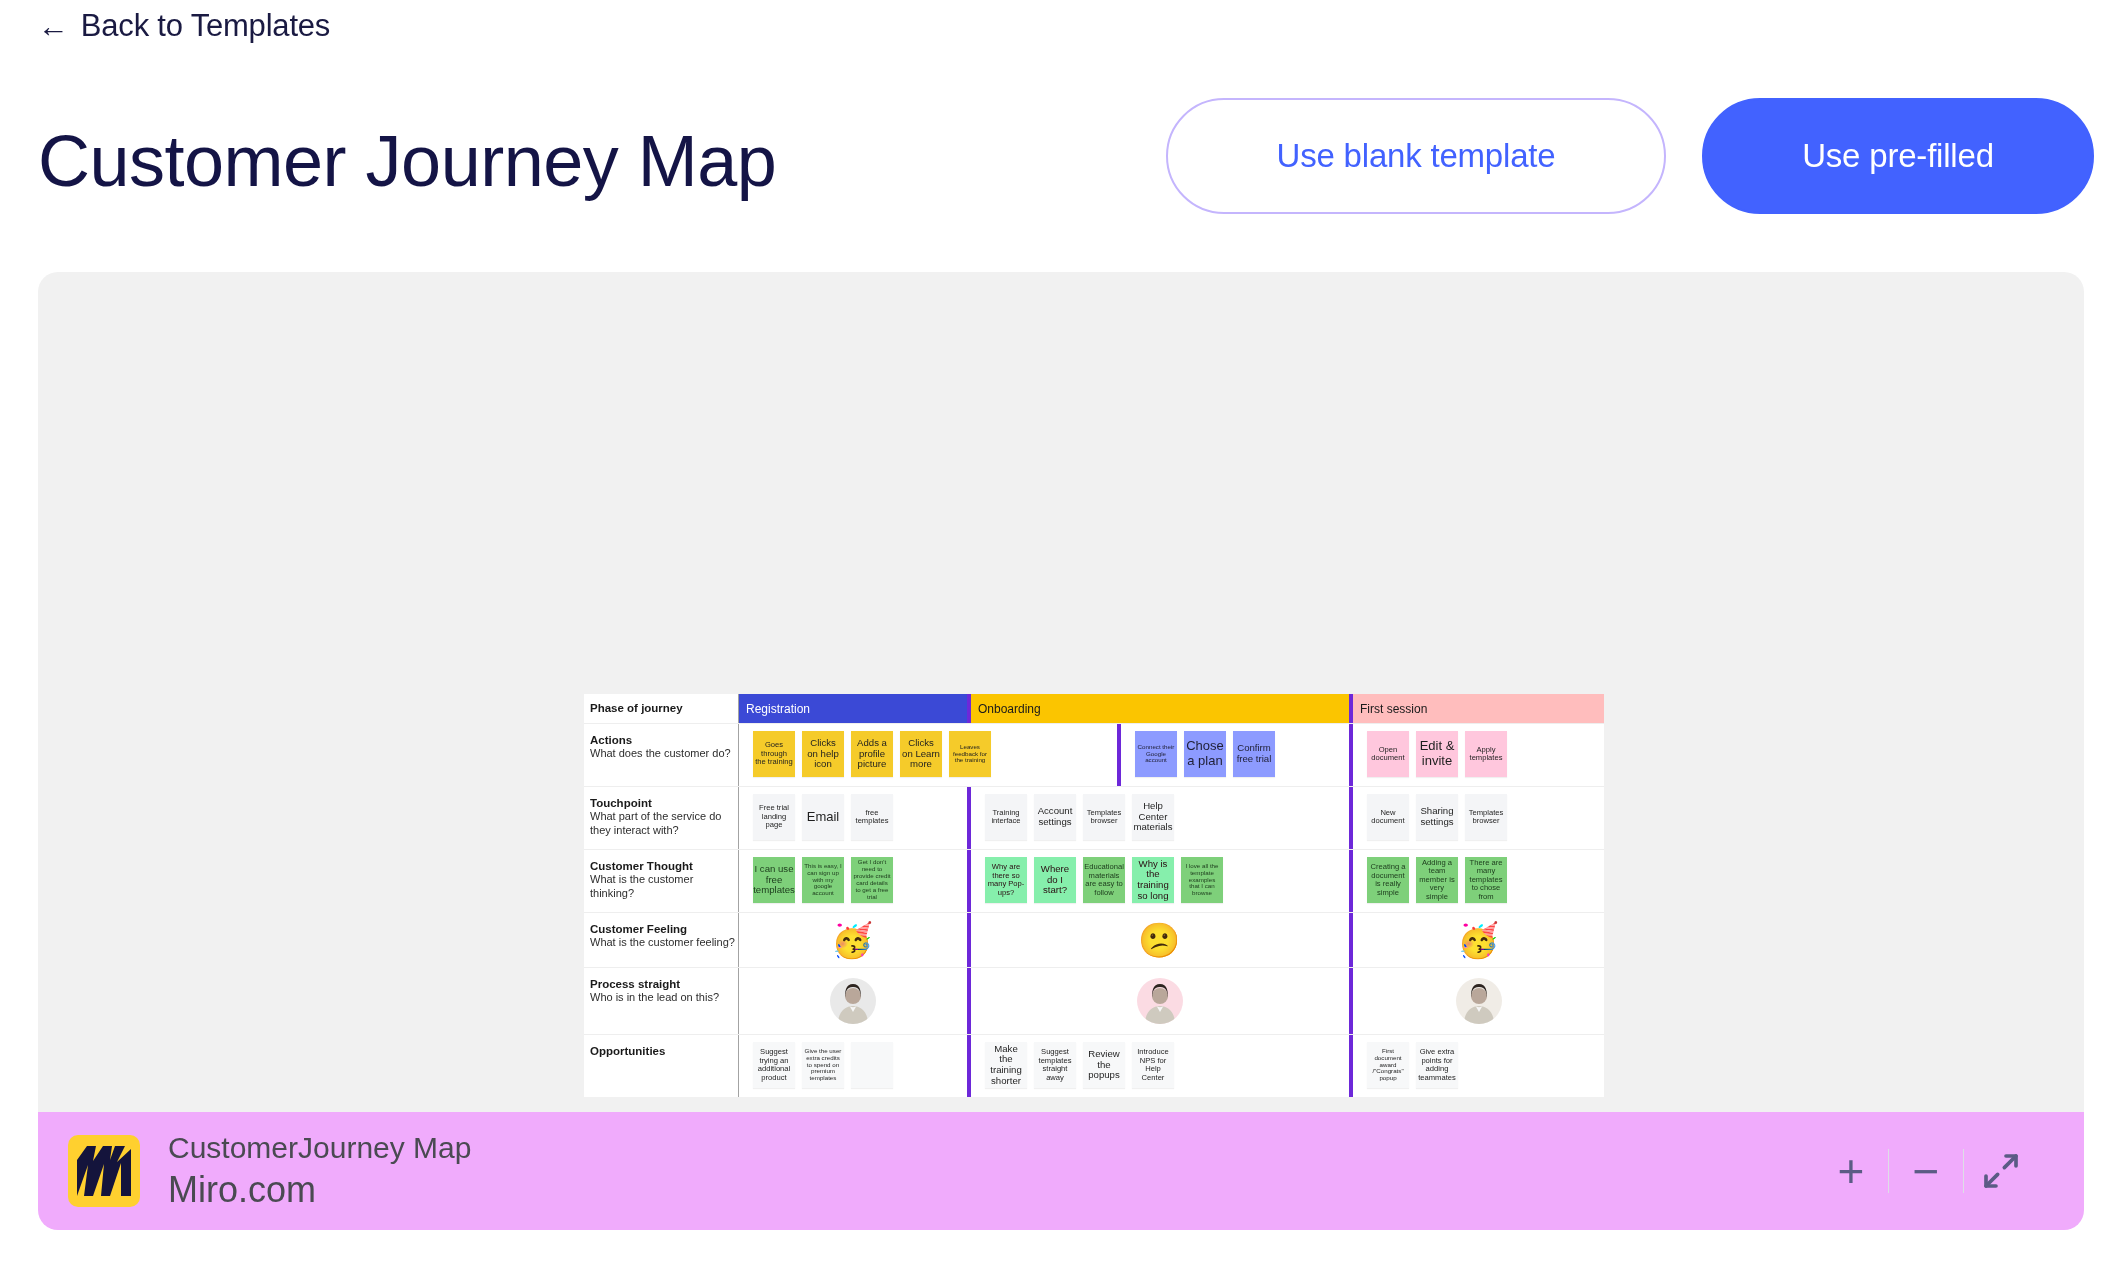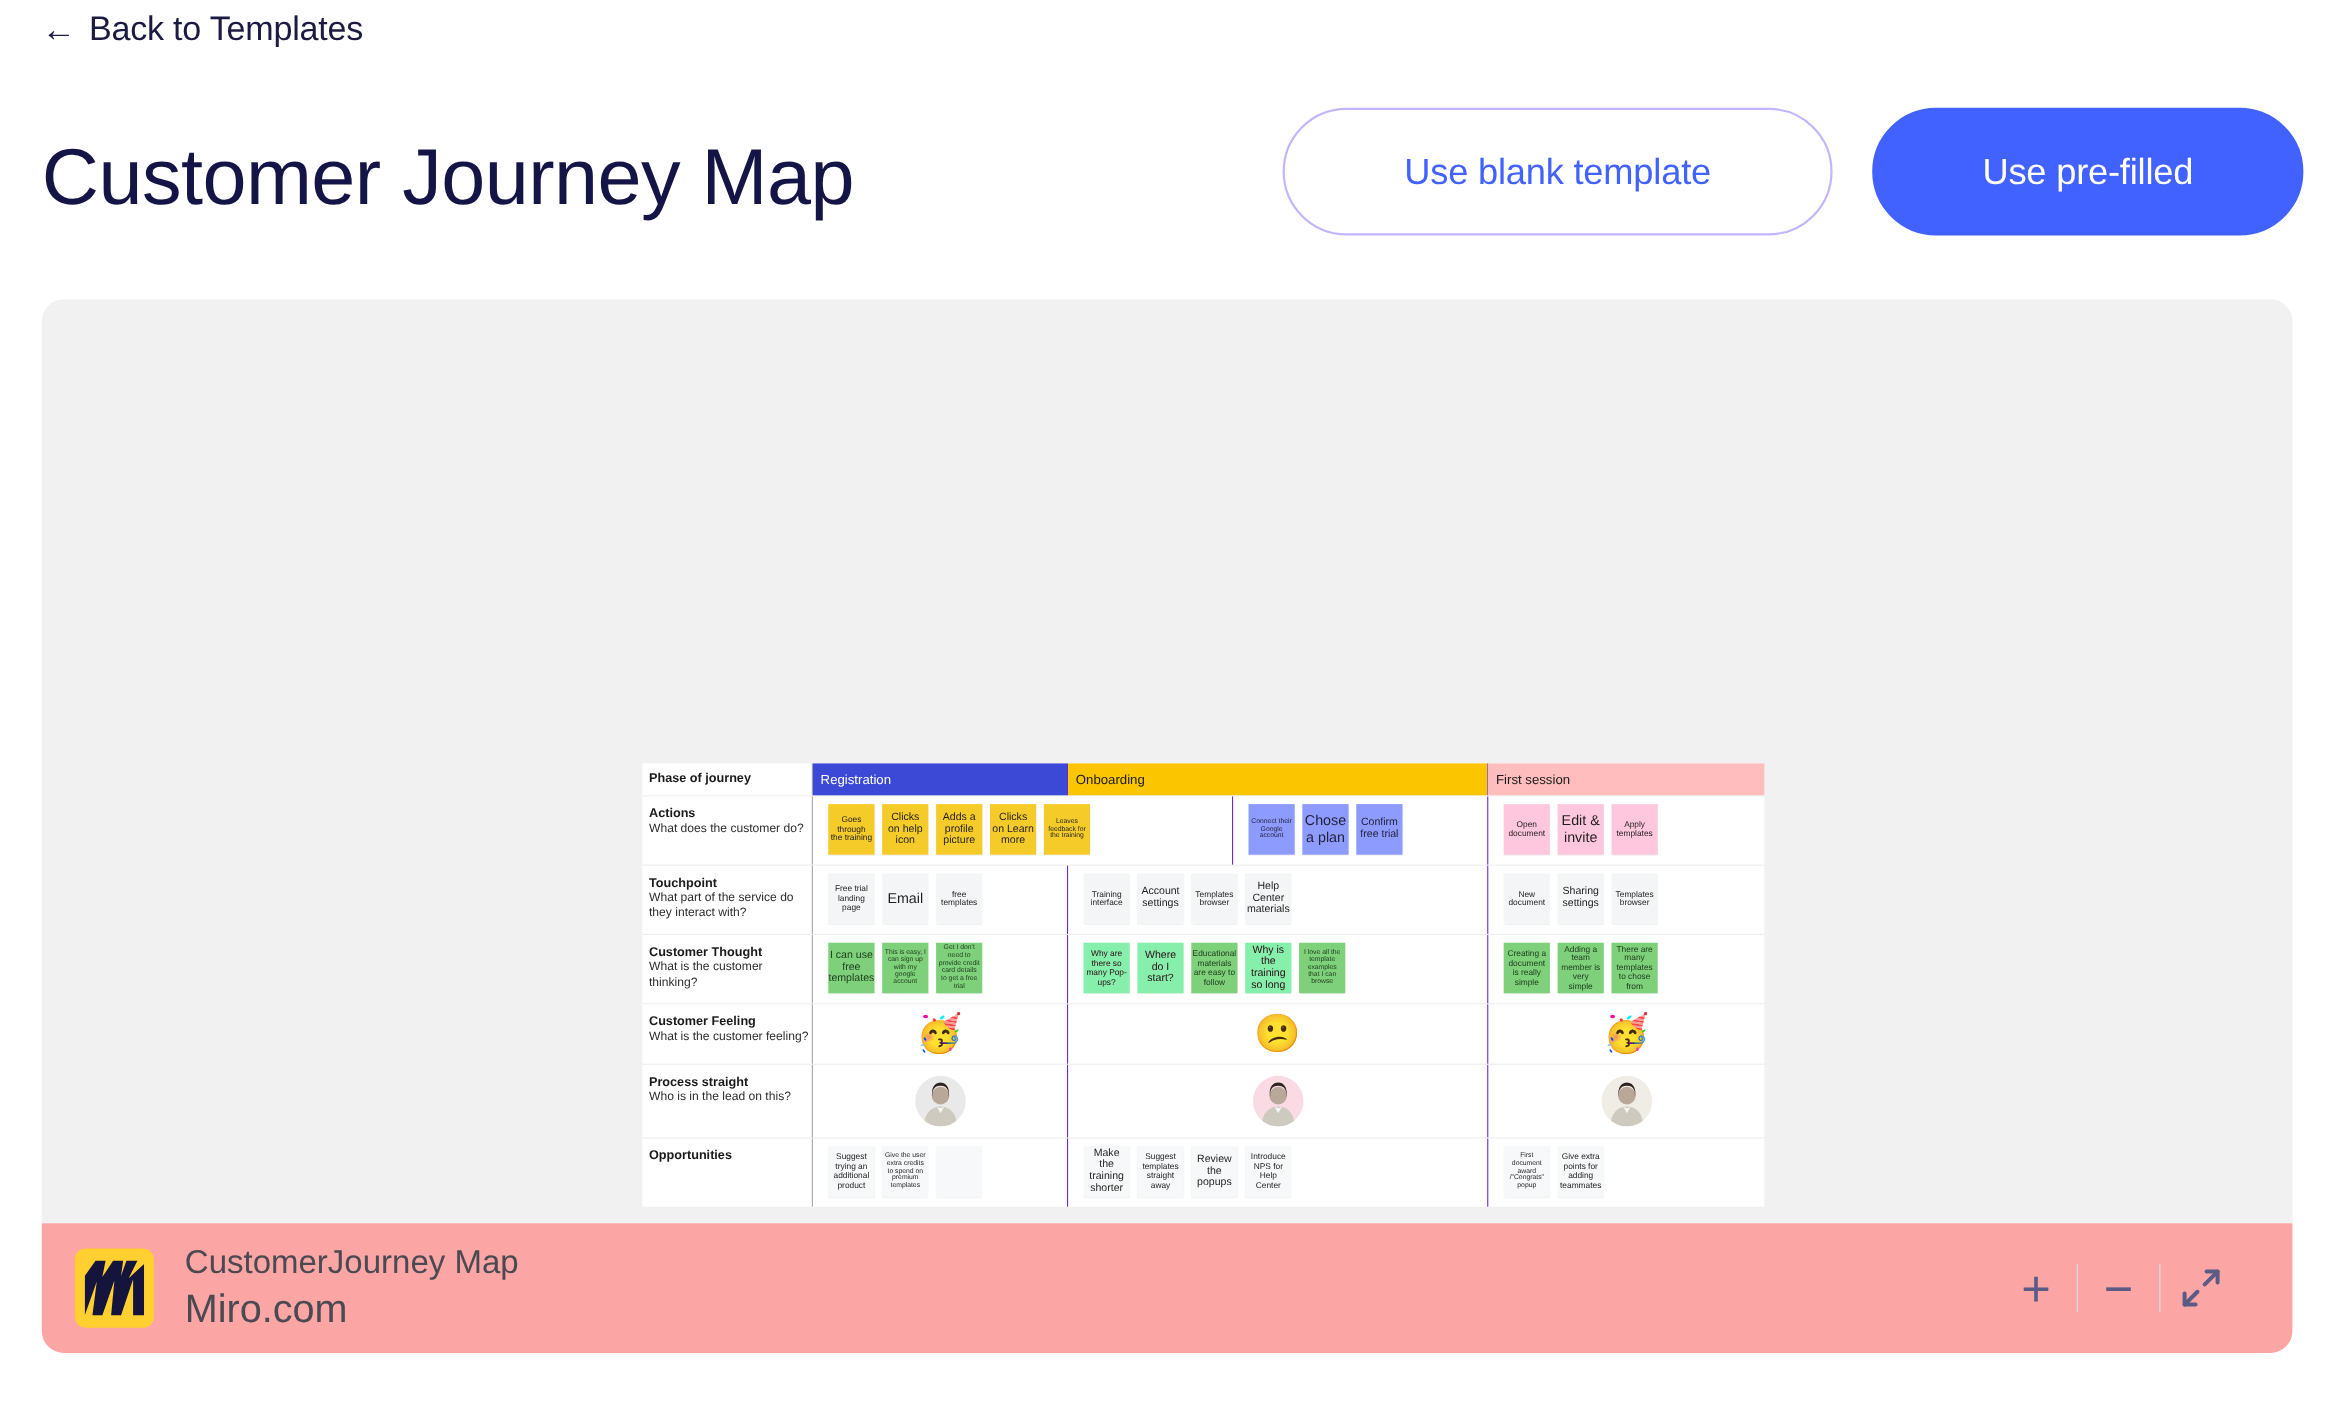--- a/index.html
+++ b/index.html
@@ -50,21 +50,21 @@
   .canvas {
     position: absolute; left: 38px; top: 272px;
     width: 2046px; height: 840px;
     background: #f1f1f1;
     border-radius: 20px 20px 0 0;
   }
 
   .footerbar {
     position: absolute; left: 38px; top: 1112px;
     width: 2046px; height: 118px;
-    background: #fca5a5;
+    background: #f0abfc;
     border-radius: 0 0 20px 20px;
     display: flex; align-items: center;
   }
   .miro-logo {
     margin-left: 30px; width: 72px; height: 72px;
     background: #ffd02f; border-radius: 10px;
     position: relative; flex: none;
   }
   .miro-logo svg { position: absolute; left: 9px; top: 11px; }
   .footer-text { margin-left: 28px; line-height: 1.28; }
@@ -94,21 +94,21 @@
   .jrow { display: flex; border-bottom: 1px solid #eeeeee; }
   .jrow:last-child { border-bottom: none; }
   .jlabel {
     width: 155px; flex: none; padding: 9px 0 6px 6px;
     border-right: 1px solid #a3a3a3;
   }
   .jlabel-title { font-size: 11.5px; font-weight: bold; color: #1a1a1a; line-height: 1.25; }
   .jlabel-sub { font-size: 11px; color: #2d2d2d; line-height: 1.25; }
 
   .jphases { display: flex; flex: 1; }
-  .jphase { border-right: 1px solid #6d28d9; }
+  .jphase { border-right: 4px solid #6d28d9; }
   .jphase:last-child { border-right: none; }
   .jphase.reg { width: 232px; }
   .jphase.onb { width: 382px; }
   .jphase.fst { width: 251px; }
 
   
   .hdr-row { border-bottom: 1px solid #eeeeee; }
   .phase-hdr {
     height: 29px; display: flex; align-items: center;
     padding-left: 7px; font-size: 12px; color: #1a1a1a;

